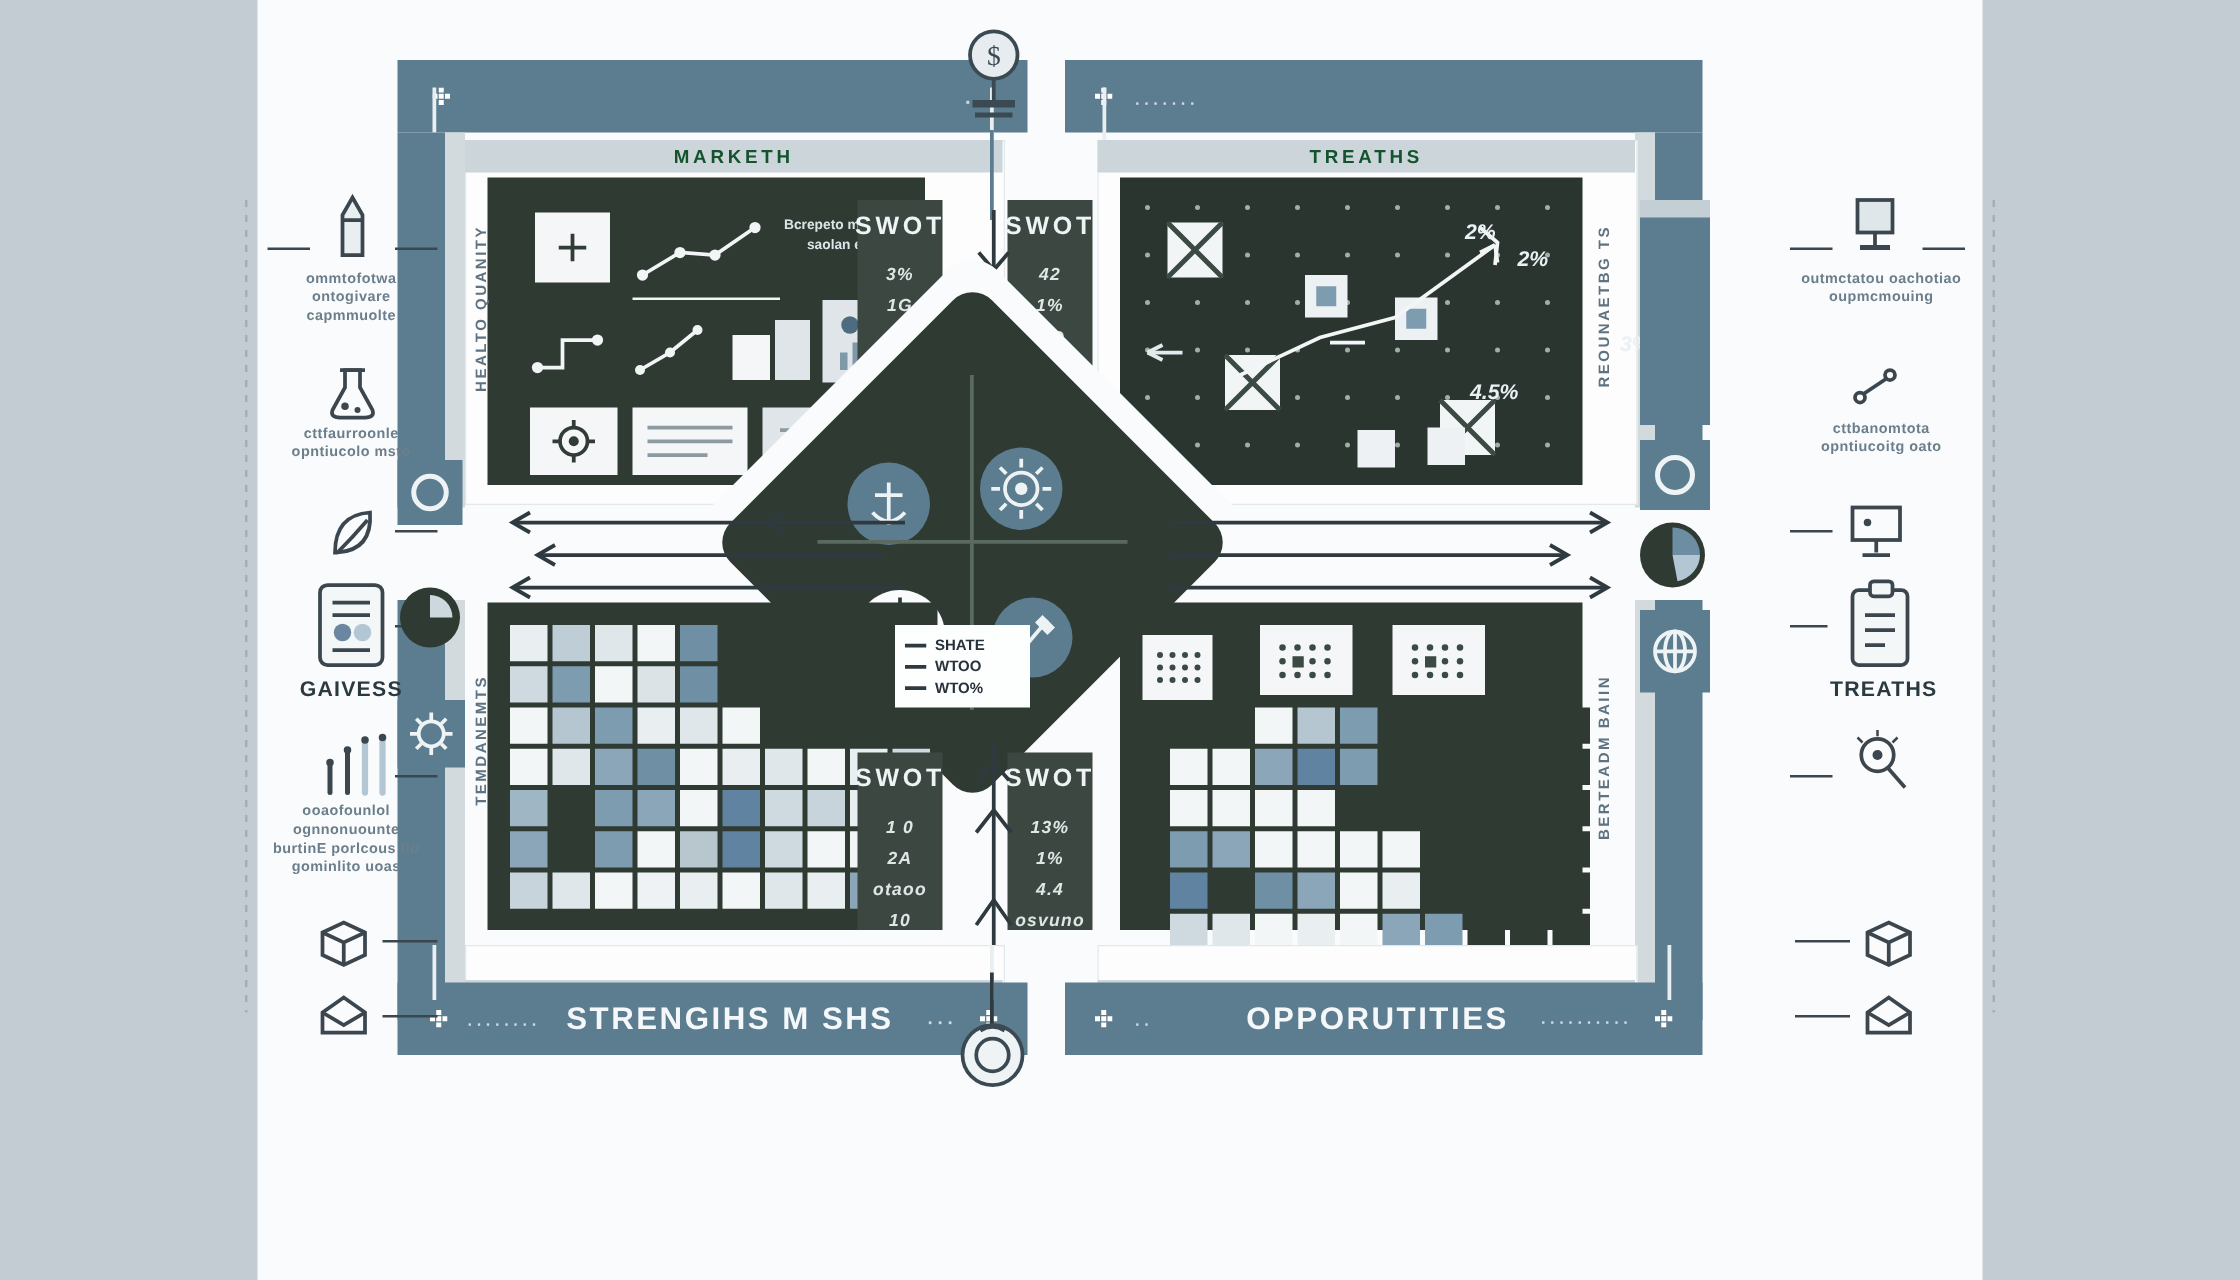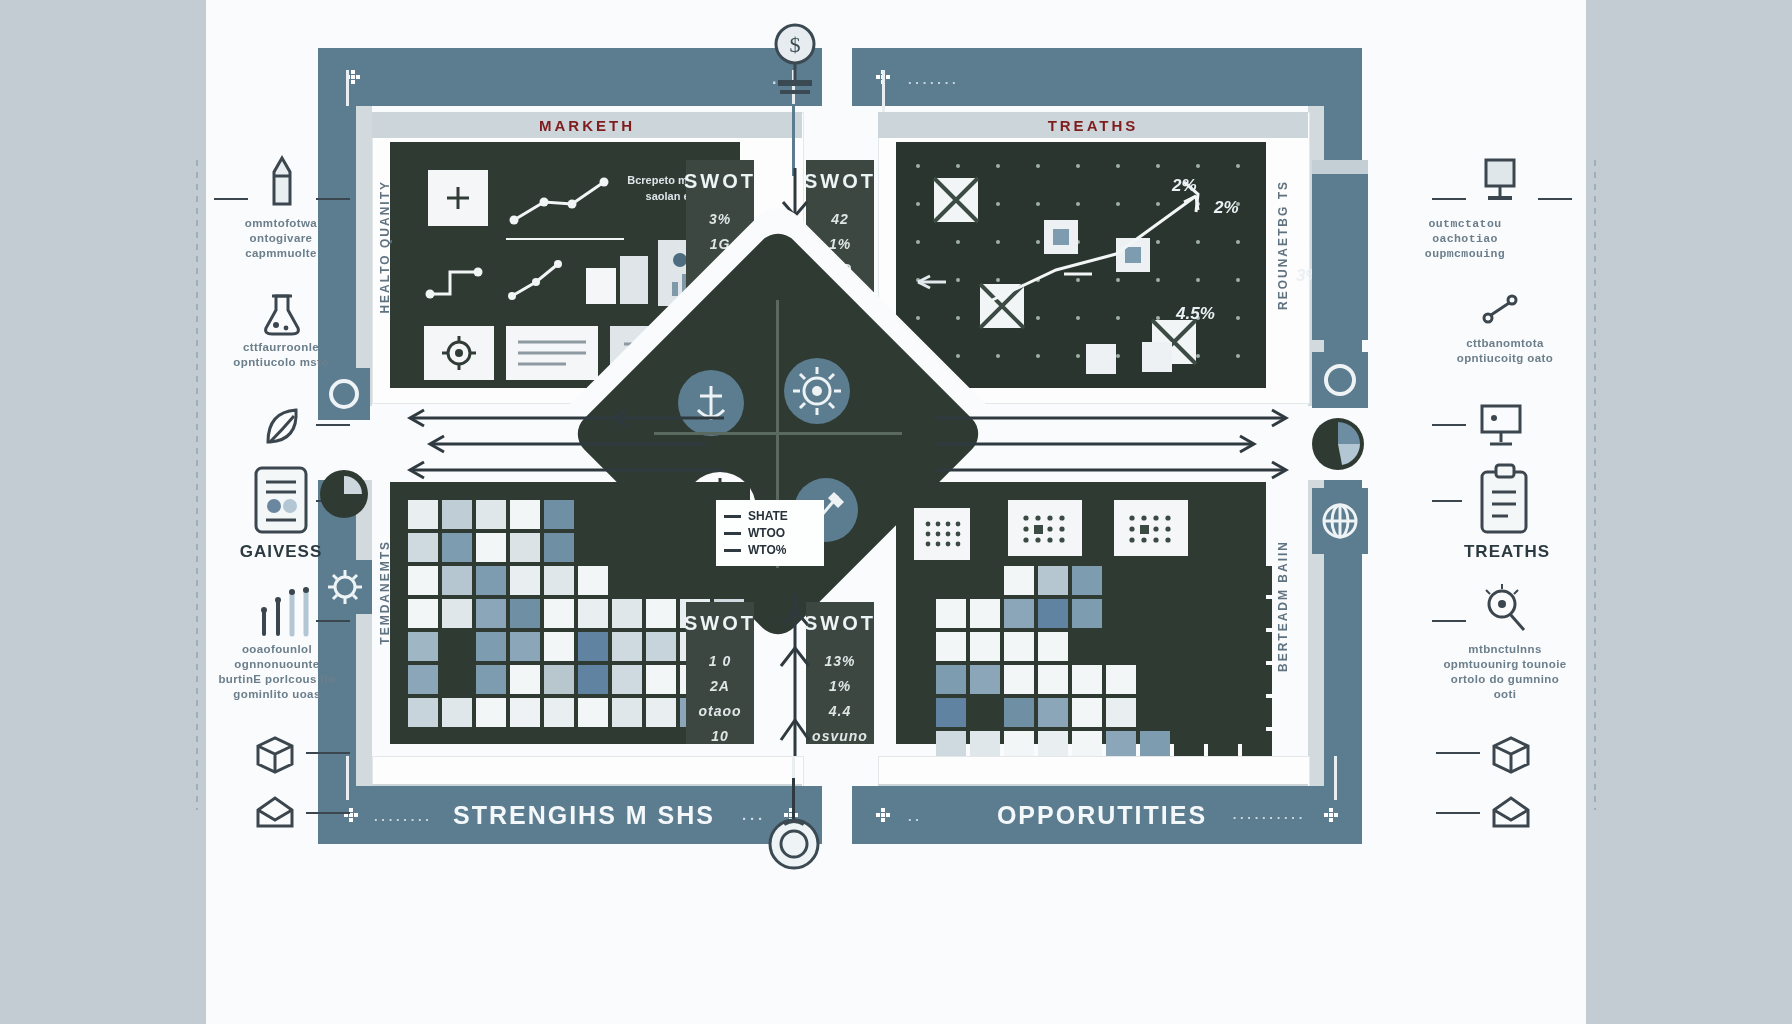--- a/index.html
+++ b/index.html
@@ -11,21 +11,21 @@
   
   .banner{position:absolute;background:#5c7d90;color:#f4f8fa;display:flex;align-items:center;justify-content:center;
           letter-spacing:2px;font-weight:700;}
   .banner .btxt{white-space:nowrap;}
   .banner-dot{position:absolute;width:14px;height:14px;}
 
   .railv{position:absolute;background:#5c7d90;}
   .rail-lt{position:absolute;background:#d2dade;}
 
   .panel-outer{position:absolute;background:#fdfdfd;border:1px solid #e3e8ea;}
-  .panel-head{position:absolute;background:#ccd5da;color:#7f1d1d;display:flex;align-items:center;justify-content:center;
+  .panel-head{position:absolute;background:#ccd5da;color:#14532d;display:flex;align-items:center;justify-content:center;
               font-size:15px;letter-spacing:3px;font-weight:700;}
   .board{position:absolute;background:#2f3a33;}
   .board.dark2{background:#2b3530;}
 
   .card{position:absolute;background:#f4f6f7;}
   .card.mid{background:#dfe5e8;}
 
   .swotcol{position:absolute;background:#3c4741;color:#eef3f5;display:flex;flex-direction:column;align-items:center;
            padding-top:10px;gap:9px;font-size:14px;font-weight:700;letter-spacing:1px;}
   .swotcol .ttl{font-size:20px;letter-spacing:3px;}
@@ -833,21 +833,21 @@
 
     <div class="abs" style="left:1264px;top:150px;width:60px;height:60px;">
       <svg width="60" height="60" viewBox="0 0 60 60">
         <rect x="16" y="10" width="28" height="26" fill="#dfe7ea" stroke="#3b464e" stroke-width="3"></rect>
         <line x1="30" y1="36" x2="30" y2="46" stroke="#3b464e" stroke-width="3"></line>
         <line x1="18" y1="48" x2="42" y2="48" stroke="#3b464e" stroke-width="4"></line>
       </svg>
     </div>
     <div class="tick" style="left:1226px;top:198px;width:34px;"></div>
     <div class="tick" style="left:1332px;top:198px;width:34px;"></div>
-    <div class="sidetxt" style="left:1194px;top:216px;font-family:Liberation Mono, monospace;">
+    <div class="sidetxt" style="left:1234px;top:216px;">
       <span>outmctatou oachotiao oupmcmouing</span>
     </div>
 
     <div class="abs" style="left:1264px;top:284px;width:60px;height:56px;">
       <svg width="60" height="56" viewBox="0 0 60 56">
         <circle cx="18" cy="34" r="4" fill="none" stroke="#3b464e" stroke-width="3"></circle>
         <circle cx="42" cy="16" r="4" fill="none" stroke="#3b464e" stroke-width="3"></circle>
         <line x1="21" y1="31" x2="39" y2="19" stroke="#3b464e" stroke-width="3"></line>
       </svg>
     </div>
@@ -887,23 +887,20 @@
         <circle cx="30" cy="26" r="4" fill="#3b464e"></circle>
         <line x1="38" y1="36" x2="52" y2="52" stroke="#3b464e" stroke-width="3"></line>
         <g stroke="#3b464e" stroke-width="2">
             <line x1="30" y1="6" x2="30" y2="11"></line>
             <line x1="14" y1="12" x2="18" y2="16"></line>
             <line x1="46" y1="12" x2="42" y2="16"></line>
           </g>
       </svg>
     </div>
     <div class="tick" style="left:1226px;top:620px;width:34px;"></div>
-    <div class="sidetxt" style="left:1234px;top:642px;">
-      <span>mtbnctulnns opmtuounirg tounoie ortolo do gumnino ooti</span>
-    </div>
 
     <div class="abs" style="left:1280px;top:730px;width:50px;height:44px;">
       <svg width="50" height="44" viewBox="0 0 50 44">
         <path d="M8 16 L25 8 L42 16 L42 34 L25 42 L8 34 Z" fill="none" stroke="#3b464e" stroke-width="3"></path>
         <path d="M8 16 L25 24 L42 16 M25 24 L25 42" fill="none" stroke="#3b464e" stroke-width="3"></path>
       </svg>
     </div>
     <div class="tick" style="left:1230px;top:752px;width:44px;"></div>
 
     <div class="abs" style="left:1280px;top:790px;width:50px;height:44px;">

